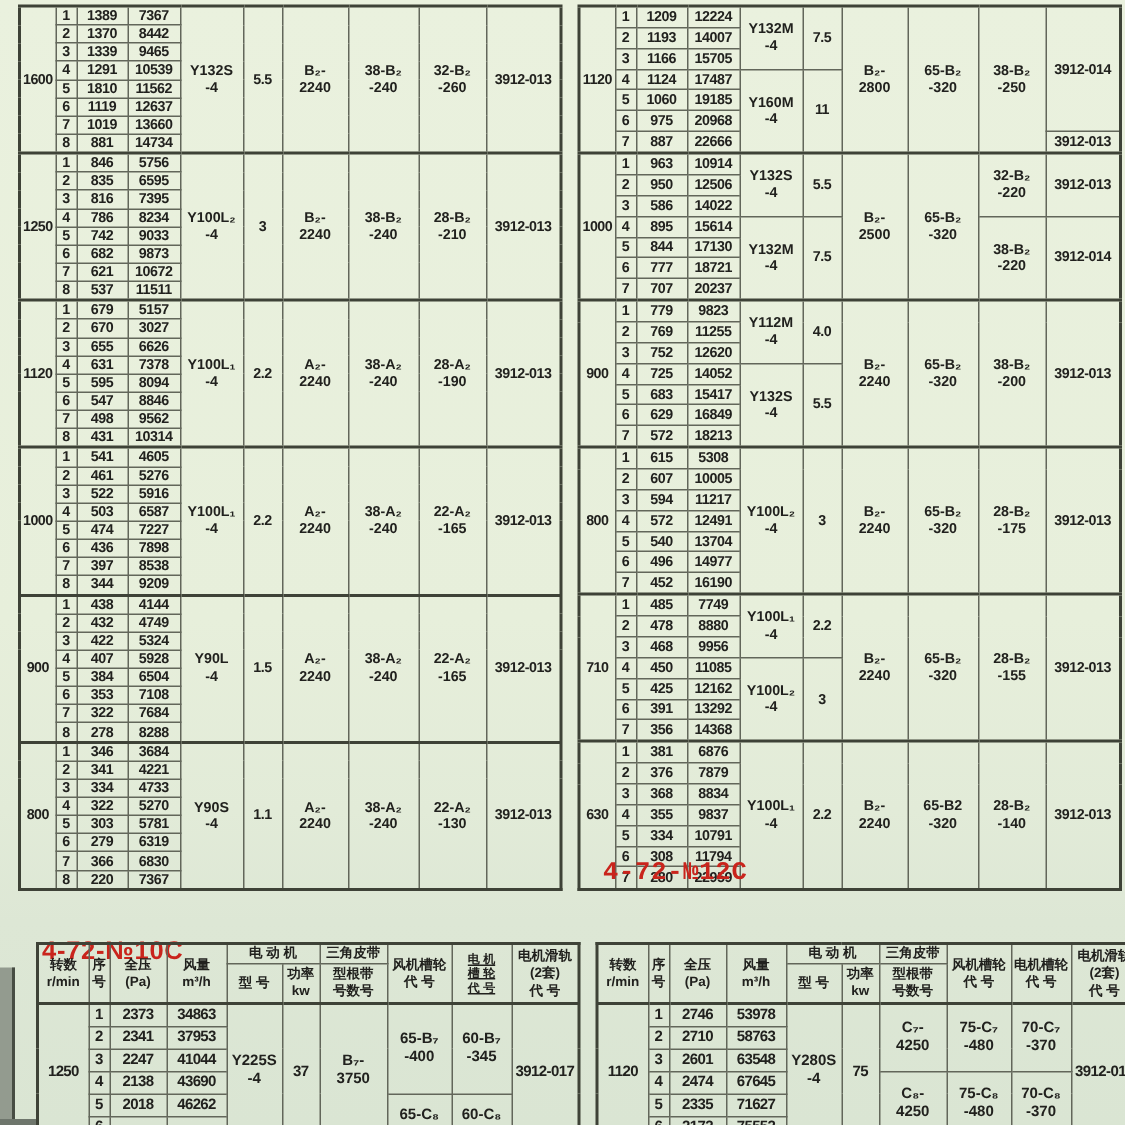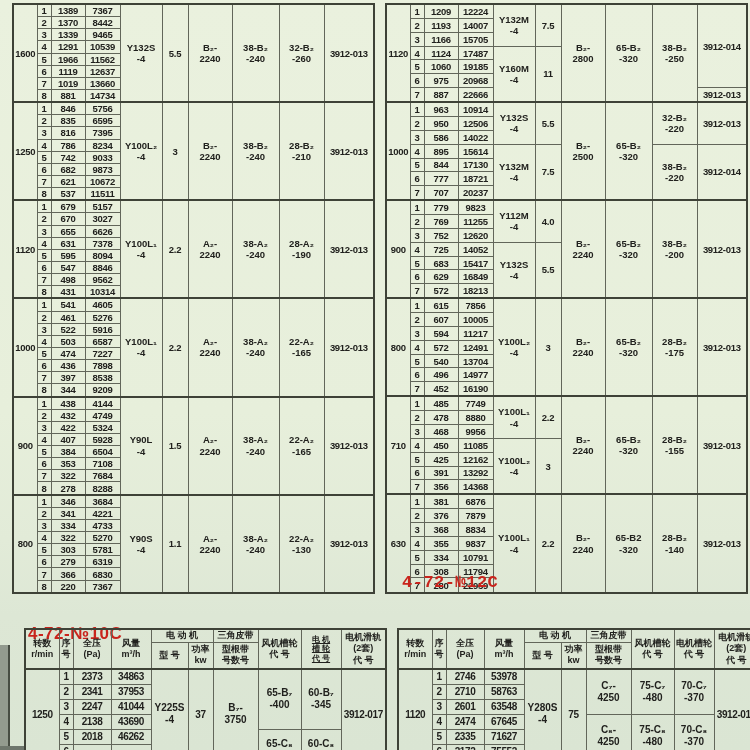--- a/index.html
+++ b/index.html
@@ -78,21 +78,21 @@
             <td class="num">1339</td>
             <td class="num">9465</td>
           </tr>
           <tr>
             <td class="num">4</td>
             <td class="num">1291</td>
             <td class="num">10539</td>
           </tr>
           <tr>
             <td class="num">5</td>
-            <td class="num">1966</td>
+            <td class="num">1810</td>
             <td class="num">11562</td>
           </tr>
           <tr>
             <td class="num">6</td>
             <td class="num">1119</td>
             <td class="num">12637</td>
           </tr>
           <tr>
             <td class="num">7</td>
             <td class="num">1019</td>
@@ -524,21 +524,21 @@
           </tr>
           <tr>
             <td class="num">7</td>
             <td class="num">572</td>
             <td class="num">18213</td>
           </tr>
           <tr class="block-start">
             <td class="num rpm" rowspan="7">800</td>
             <td class="num">1</td>
             <td class="num">615</td>
-            <td class="num">7856</td>
+            <td class="num">5308</td>
             <td class="multi" rowspan="7">Y100L₂
 -4</td>
             <td class="num" rowspan="7">3</td>
             <td class="multi" rowspan="7">B₂-
 2240</td>
             <td class="multi" rowspan="7">65-B₂
 -320</td>
             <td class="multi" rowspan="7">28-B₂
 -175</td>
             <td class="num" rowspan="7">3912-013</td>

